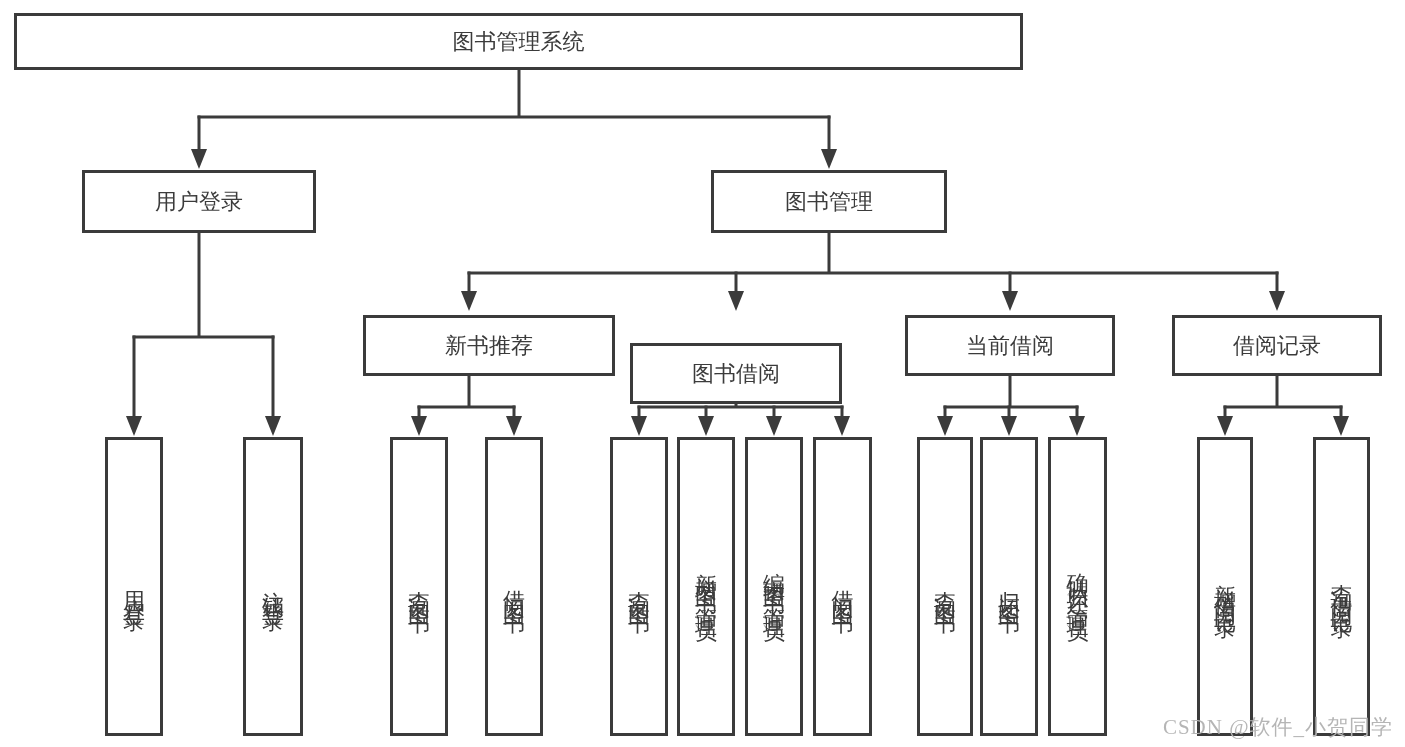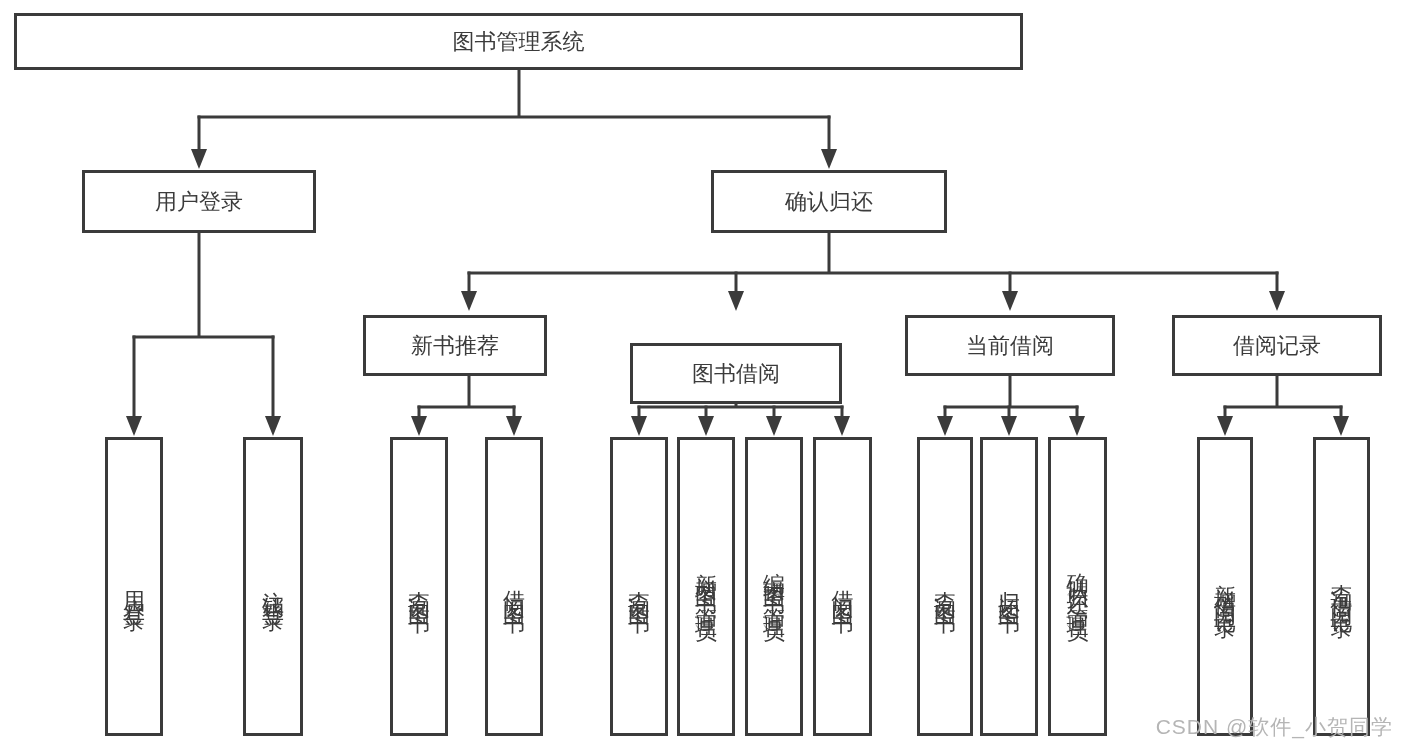--- a/index.html
+++ b/index.html
@@ -6,21 +6,21 @@
     --line:#3b3b3b;
     --text:#3b3b3b;
     --watermark:#b5b5b5;
     --background:#ffffff;
   }
   html,body{margin:0;padding:0;background:var(--background);}
   .canvas{
     position:relative;
     width:1405px;height:747px;
     background:var(--background);
-    font-family:Liberation Sans, sans-serif;
+    font-family:Liberation Serif, serif;
     color:var(--text);
     overflow:hidden;
     border-radius:6px;
   }
   .connectors{position:absolute;left:0;top:0;width:1405px;height:747px;}
   .connectors path{stroke:var(--line);stroke-width:3;fill:none;stroke-linecap:square;}
   .connectors polygon{fill:var(--line);stroke:none;}
   .node{
     position:absolute;
     box-sizing:border-box;
@@ -117,23 +117,23 @@
       <path d="M1225 407 V417"></path>
         <polygon points="1217,416 1233,416 1225,436"></polygon>
       <path d="M1341 407 V417"></path>
         <polygon points="1333,416 1349,416 1341,436"></polygon>
     </g>
   </svg>
 
   <div class="node" style="left:14px;top:13px;width:1009px;height:57px;">图书管理系统</div>
 
   <div class="node" style="left:82px;top:170px;width:234px;height:63px;">用户登录</div>
-  <div class="node" style="left:711px;top:170px;width:236px;height:63px;">确认归还</div>
+  <div class="node" style="left:711px;top:170px;width:236px;height:63px;">图书管理</div>
 
-  <div class="node" style="left:363px;top:315px;width:184px;height:61px;">新书推荐</div>
+  <div class="node" style="left:363px;top:315px;width:252px;height:61px;">新书推荐</div>
   <div class="node" style="left:630px;top:315px;width:212px;height:61px;margin-top:28px;">图书借阅</div>
   <div class="node" style="left:905px;top:315px;width:210px;height:61px;text-align:center;">当前借阅</div>
   <div class="node" style="left:1172px;top:315px;width:210px;height:61px;">借阅记录</div>
 
   <div class="leaf" style="left:105px;width:58px;">
     <span class="vtext">用户登录</span>
   </div>
   <div class="leaf" style="left:243px;width:60px;">
     <span class="vtext">注销登录</span>
   </div>

